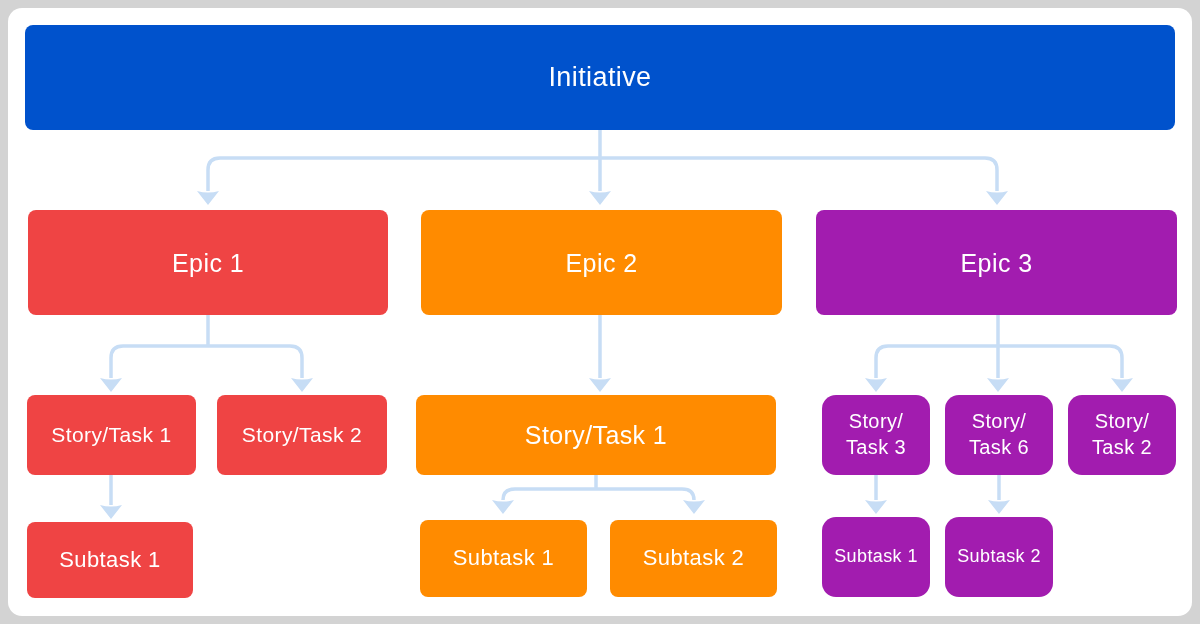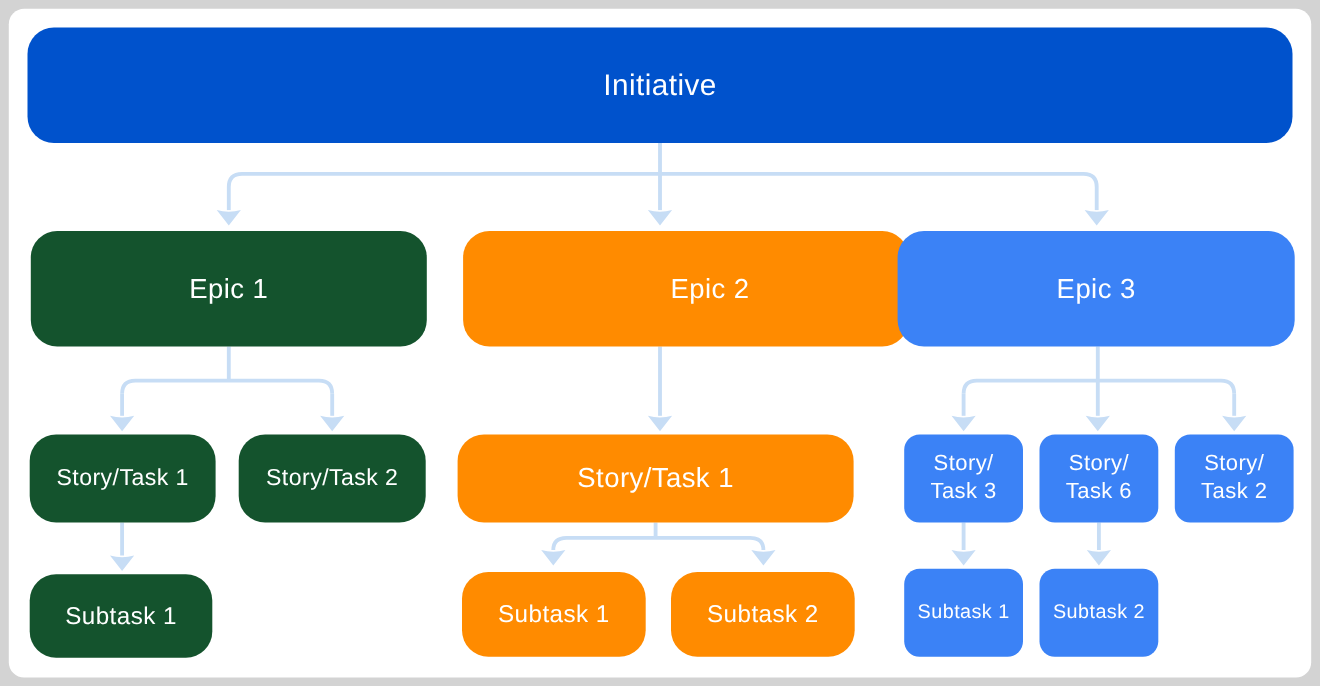--- a/index.html
+++ b/index.html
@@ -8,31 +8,31 @@
     font-family:"Liberation Sans",sans-serif;overflow:hidden;
   }
   .panel{
     position:absolute;left:8px;top:8px;width:1184px;height:608px;
     background:#ffffff;border-radius:14px;
   }
   svg.connectors{position:absolute;left:0;top:0;width:1200px;height:624px;}
   .node{
     position:absolute;display:flex;flex-direction:column;align-items:center;
     justify-content:center;color:#ffffff;text-align:center;
-    border-radius:24px;letter-spacing:.4px;line-height:1.28;
+    border-radius:8px;letter-spacing:.4px;line-height:1.28;
     font-weight:400;
   }
   .blue{background:#0052CC}
-  .cyan{background:#14532d}
+  .cyan{background:#ef4444}
   .orange{background:#FF8B00}
-  .purple{background:#3b82f6}
+  .purple{background:#a21caf}
 
   .n-initiative{left:25px;top:25px;width:1150px;height:105px;font-size:27px;}
   .n-epic1{left:28px;top:210px;width:360px;height:105px;font-size:25px;}
-  .n-epic2{left:421px;top:210px;width:361px;height:105px;font-size:25px;padding-left:44px;}
+  .n-epic2{left:421px;top:210px;width:361px;height:105px;font-size:25px;}
   .n-epic3{left:816px;top:210px;width:361px;height:105px;font-size:25px;}
 
   .n-c-story1{left:27px;top:395px;width:169px;height:80px;font-size:21px;}
   .n-c-story2{left:217px;top:395px;width:170px;height:80px;font-size:21px;text-align:right;}
   .n-c-subtask1{left:27px;top:522px;width:166px;height:76px;font-size:22px;}
 
   .n-o-story1{left:416px;top:395px;width:360px;height:80px;font-size:25px;}
   .n-o-subtask1{left:420px;top:520px;width:167px;height:77px;font-size:22px;}
   .n-o-subtask2{left:610px;top:520px;width:167px;height:77px;font-size:22px;}
 

